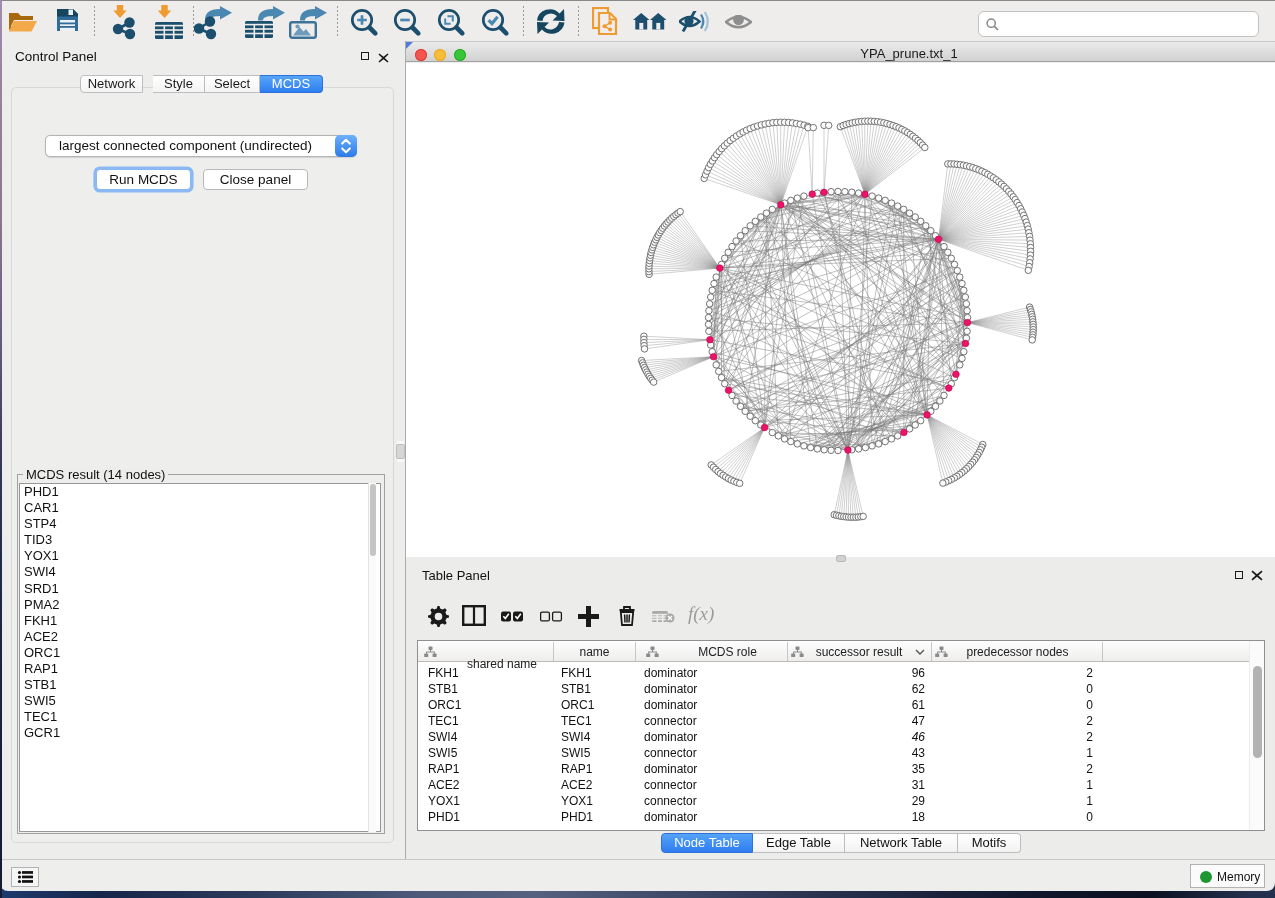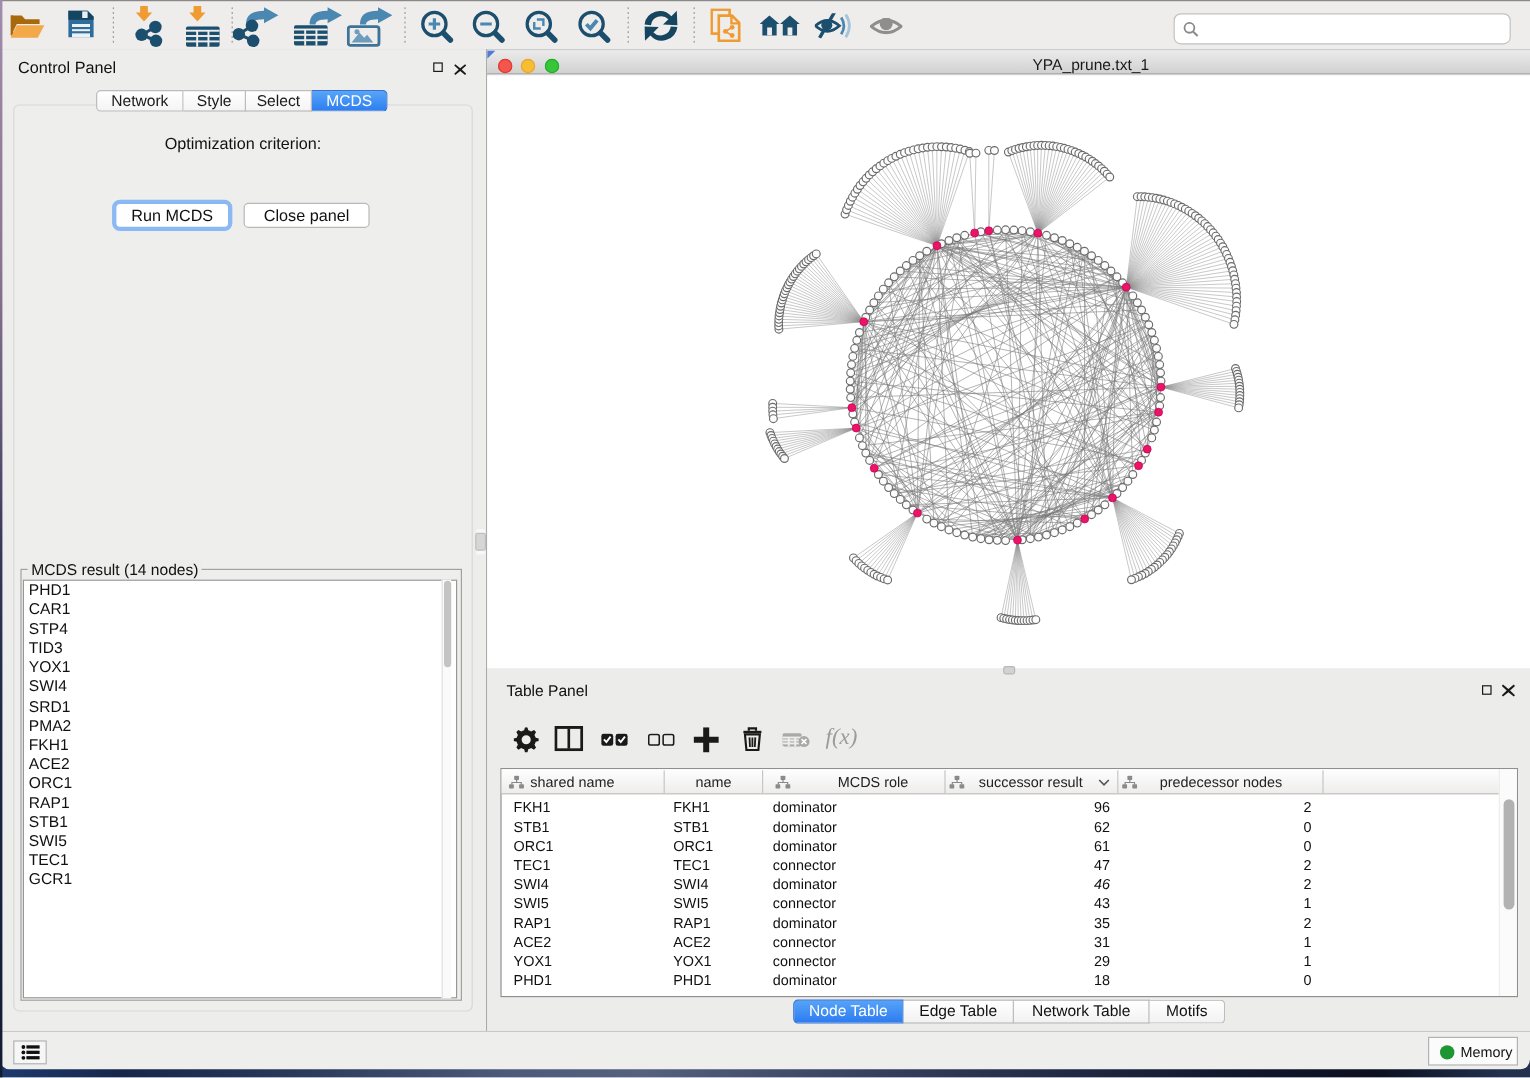--- a/index.html
+++ b/index.html
@@ -181,25 +181,31 @@
   </div>
   <div class="bline"></div>
 </div>
 <div id="cpanel">
   <div class="title">Control Panel</div>
   <div style="position:absolute;left:361px;top:11px;width:8px;height:8px;border:1.6px solid #1a1a1a;"></div>
   <svg style="position:absolute;left:378px;top:12px;" width="11" height="10" viewBox="0 0 12 11">
       <path d="M1.5 0.5 L6 4.2 L10.5 0.5 L11.5 1.7 L7.4 5.5 L11.5 9.3 L10.5 10.5 L6 6.8 L1.5 10.5 L0.5 9.3 L4.6 5.5 L0.5 1.7 Z" fill="#1a1a1a"></path>
     </svg>
   <div id="innerpanel"></div>
-  <div class="tab" style="left:80px;width:73px;border-radius:4px 0 0 4px;">Network</div>
+  <div class="tab" style="left:80px;width:63px;border-radius:4px 0 0 4px;">Network</div>
   <div class="tab" style="left:153px;width:52px;border-left:none;">Style</div>
   <div class="tab" style="left:205px;width:55px;border-left:none;">Select</div>
   <div class="tab" style="left:260px;width:63px;border-left:none;border-radius:0 4px 4px 0;background:linear-gradient(#57a5f8,#2e7ef0);border-color:#2e72d8;color:#ffffff;">MCDS</div>
-  <div id="optlabel">Optimization criterion:</div>
+  <div id="dropdown">largest connected component (undirected)
+    <div class="spin">
+      <svg width="22" height="22" viewBox="0 0 22 22">
+          <path d="M7.2 8.6 L11 4.8 L14.8 8.6 M7.2 13.4 L11 17.2 L14.8 13.4" fill="none" stroke="#ffffff" stroke-width="2.1" stroke-linecap="round" stroke-linejoin="round"></path>
+        </svg>
+    </div>
+  </div>
   <div class="btn" style="left:96px;width:95px;box-shadow:0 0 0 2.6px rgba(115,170,245,0.8);border-color:#86b9f2;">Run MCDS</div>
   <div class="btn" style="left:203px;width:105px;">Close panel</div>
   <div id="fs">
     <div class="legend">MCDS result (14 nodes)</div>
     <div id="listbox">
       <div class="li">PHD1</div>
         <div class="li">CAR1</div>
         <div class="li">STP4</div>
         <div class="li">TID3</div>
         <div class="li">YOX1</div>
@@ -626,21 +632,21 @@
   <div id="tablebox">
     <div id="thead">
       <svg class="hico" style="left:6px" width="13" height="12" viewBox="0 0 13 12">
           <g fill="#8a8a8a">
             <rect x="4.5" y="0.5" width="4" height="3.4" rx="0.6"></rect>
             <rect x="0.2" y="7.6" width="4" height="3.4" rx="0.6"></rect>
             <rect x="8.6" y="7.6" width="4" height="3.4" rx="0.6"></rect>
             <path d="M6 3.8 L7 3.8 L7 5.6 L10.9 5.6 L10.9 7.8 L9.9 7.8 L9.9 6.6 L3.1 6.6 L3.1 7.8 L2.1 7.8 L2.1 5.6 L6 5.6 Z"></path>
           </g>
         </svg>
-        <div class="hcell" style="left:4px;width:110px;">shared name</div>
+        <div class="hcell" style="left:29px;width:110px;margin-top:12px;">shared name</div>
         <div class="hsep" style="left:135px;"></div>
         <div class="hcell" style="left:136px;width:81px;">name</div>
         <div class="hsep" style="left:217px;"></div>
         <svg class="hico" style="left:228px" width="13" height="12" viewBox="0 0 13 12">
           <g fill="#8a8a8a">
             <rect x="4.5" y="0.5" width="4" height="3.4" rx="0.6"></rect>
             <rect x="0.2" y="7.6" width="4" height="3.4" rx="0.6"></rect>
             <rect x="8.6" y="7.6" width="4" height="3.4" rx="0.6"></rect>
             <path d="M6 3.8 L7 3.8 L7 5.6 L10.9 5.6 L10.9 7.8 L9.9 7.8 L9.9 6.6 L3.1 6.6 L3.1 7.8 L2.1 7.8 L2.1 5.6 L6 5.6 Z"></path>
           </g>

